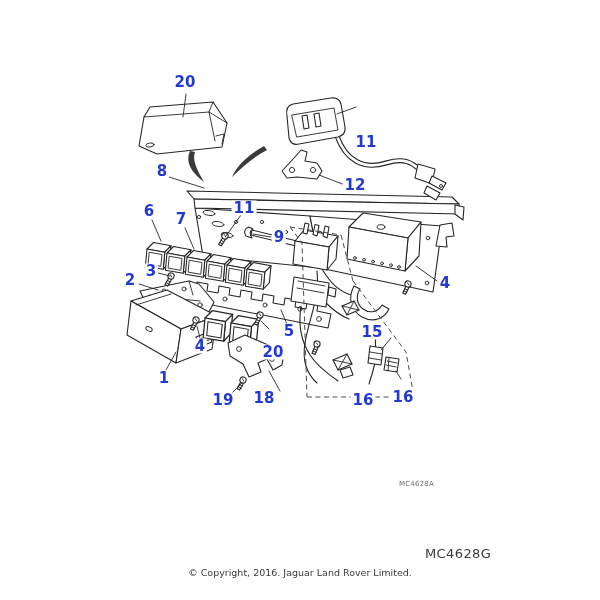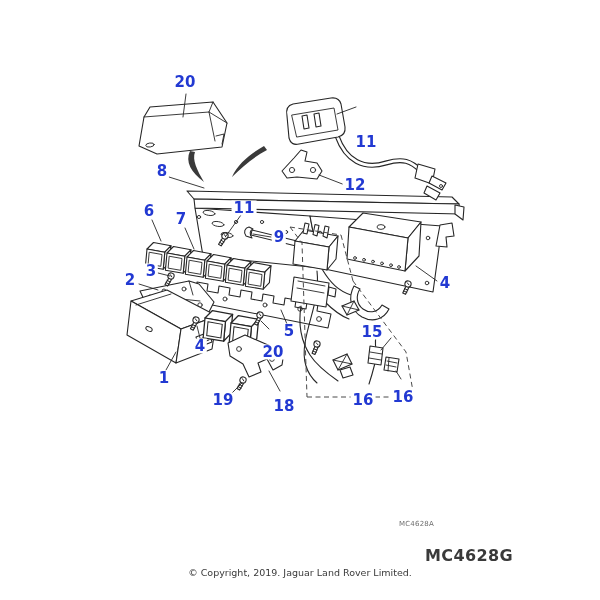--- a/index.html
+++ b/index.html
@@ -8,23 +8,23 @@
   svg{position:absolute;left:0;top:0;}
   svg .ln{stroke:var(--line-dark,#262626);stroke-width:1.1;fill:none;stroke-linecap:round;stroke-linejoin:round;}
   svg .th{stroke:var(--line-dark,#262626);stroke-width:.9;fill:none;stroke-linecap:round;}
   svg .fc{fill:#fff;stroke:var(--line-dark,#262626);stroke-width:1.1;stroke-linejoin:round;stroke-linecap:round;}
   svg .dash{fill:none;stroke:#4a4a4a;stroke-width:1;stroke-dasharray:5 3.5;}
   .callout-layer{position:absolute;left:0;top:0;width:600px;height:520px;}
   .callout{position:absolute;transform:translate(-50%,-50%);
            font-weight:bold;font-size:15px;line-height:1;color:var(--callout-blue,#2239d2);
            background:#fff;padding:0 2px;}
   .code-small{position:absolute;left:399px;top:480px;font-size:7px;letter-spacing:.2px;
-              color:var(--code-gray,#6e6e6e);margin-top:40px;}
-  .code-large{position:absolute;left:425px;top:546px;font-size:16px;letter-spacing:.4px;
-              color:var(--text-dark,#3a3a3a);font-weight:bold;}
+              color:var(--code-gray,#6e6e6e);}
+  .code-large{position:absolute;left:425px;top:546px;font-size:13px;letter-spacing:.4px;
+              color:var(--text-dark,#3a3a3a);}
   .footer{position:absolute;left:0;top:567px;width:600px;text-align:center;
           font-size:9.5px;color:var(--text-dark,#3a3a3a);}
 </style>
 </head>
 <body>
 
 <div class="page">
 
   <svg width="600" height="520" viewBox="0 0 600 520">
     <defs>
@@ -221,24 +221,24 @@
       <div class="callout" style="left: 162px; top: 171px;">8</div>
       <div class="callout" style="left: 279px; top: 237px;">9</div>
       <div class="callout" style="left: 445px; top: 283px;">4</div>
       <div class="callout" style="left: 366px; top: 102px; margin-top: 40px;">11</div>
       <div class="callout" style="left: 355px; top: 185px; text-align: center;">12</div>
       <div class="callout" style="left: 244px; top: 208px;">11</div>
       <div class="callout" style="left: 363px; top: 400px;">16</div>
       <div class="callout" style="left: 372px; top: 332px;">15</div>
       <div class="callout" style="left: 403px; top: 388px; margin-top: 9px;">16</div>
       <div class="callout" style="left: 185px; top: 82px;">20</div>
-      <div class="callout" style="left: 284px; top: 398px; margin-top: 8px;">18</div>
+      <div class="callout" style="left: 264px; top: 398px;">18</div>
       <div class="callout" style="left: 223px; top: 400px;">19</div>
       <div class="callout" style="left: 273px; top: 352px;">20</div>
     </div>
 
   <div class="code-small">MC4628A</div>
   <div class="code-large">MC4628G</div>
 
   <div class="footer">
-    <span>© Copyright, 2019. Jaguar Land Rover Limited.</span>
+    <span>© Copyright, 2016. Jaguar Land Rover Limited.</span>
   </div>
 </div>
 
 </body></html>

